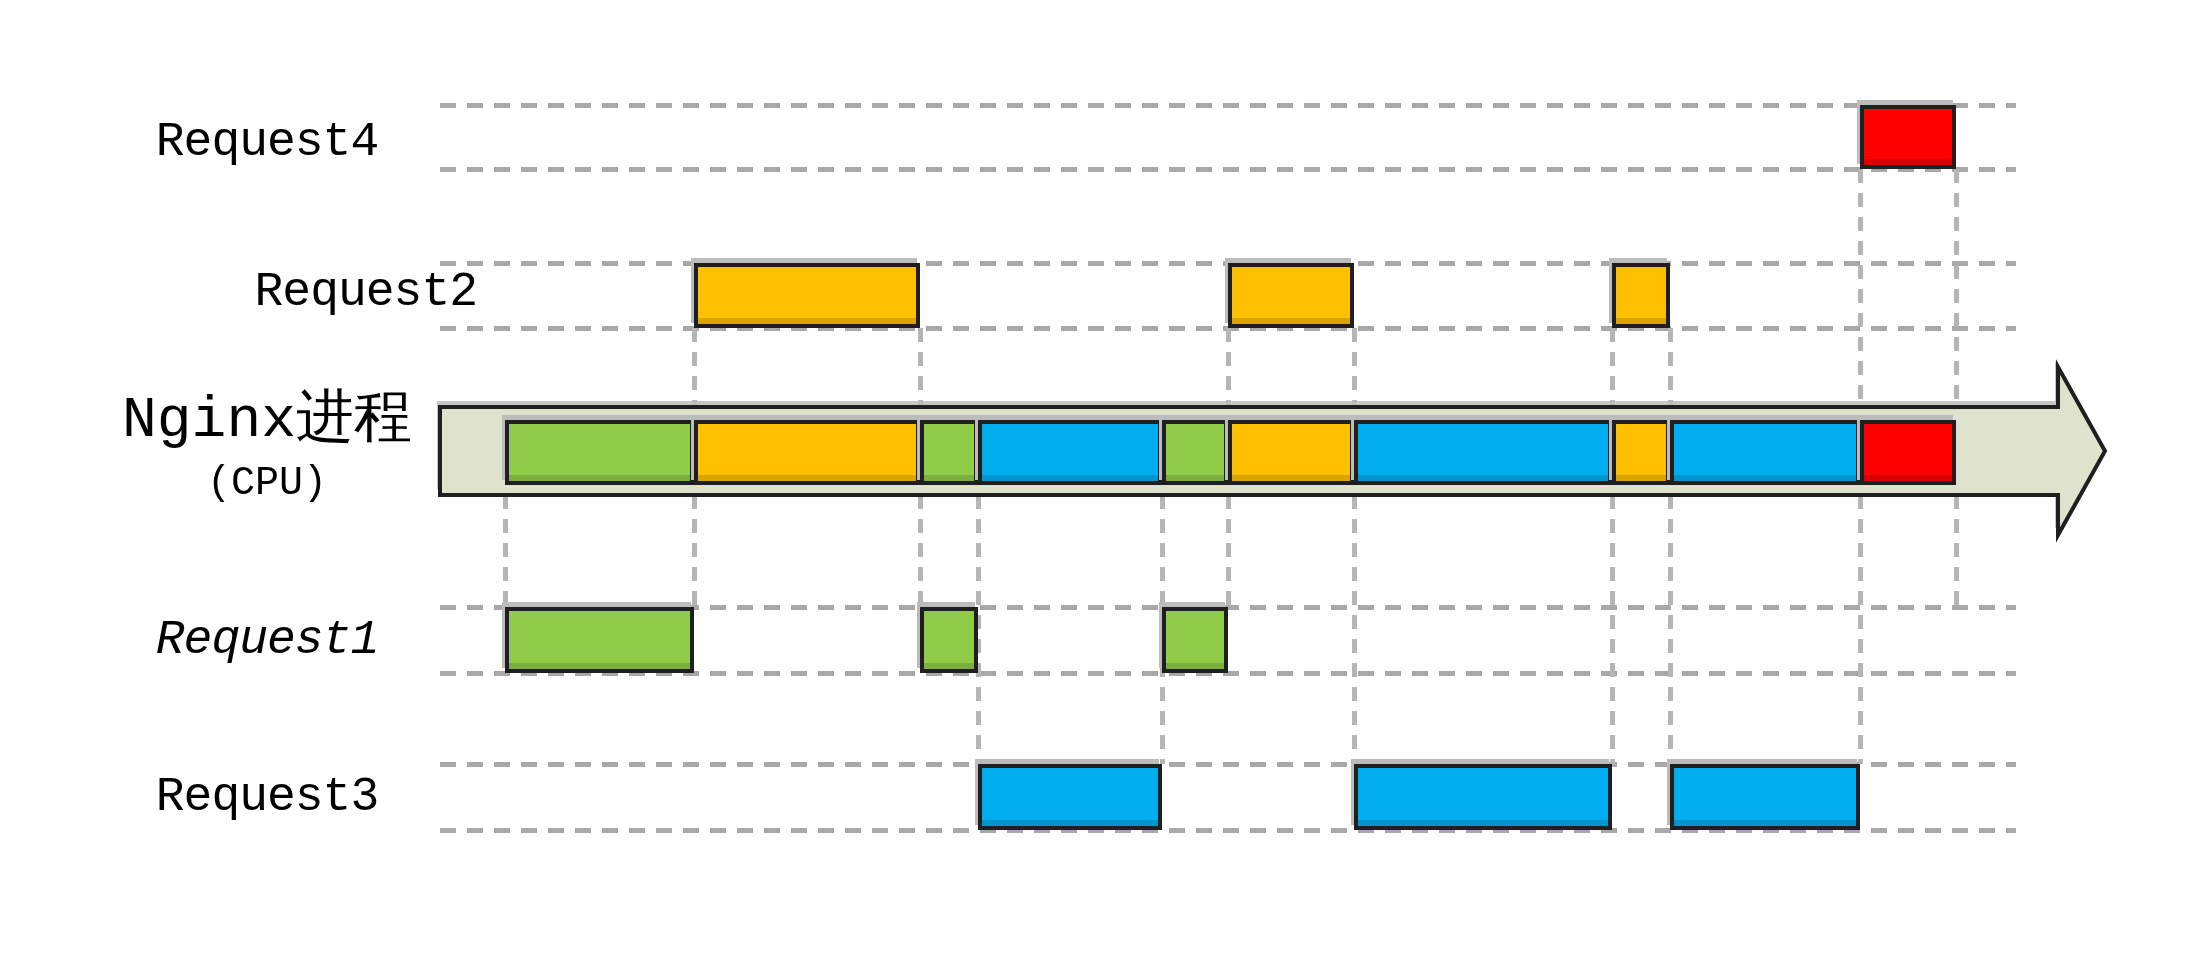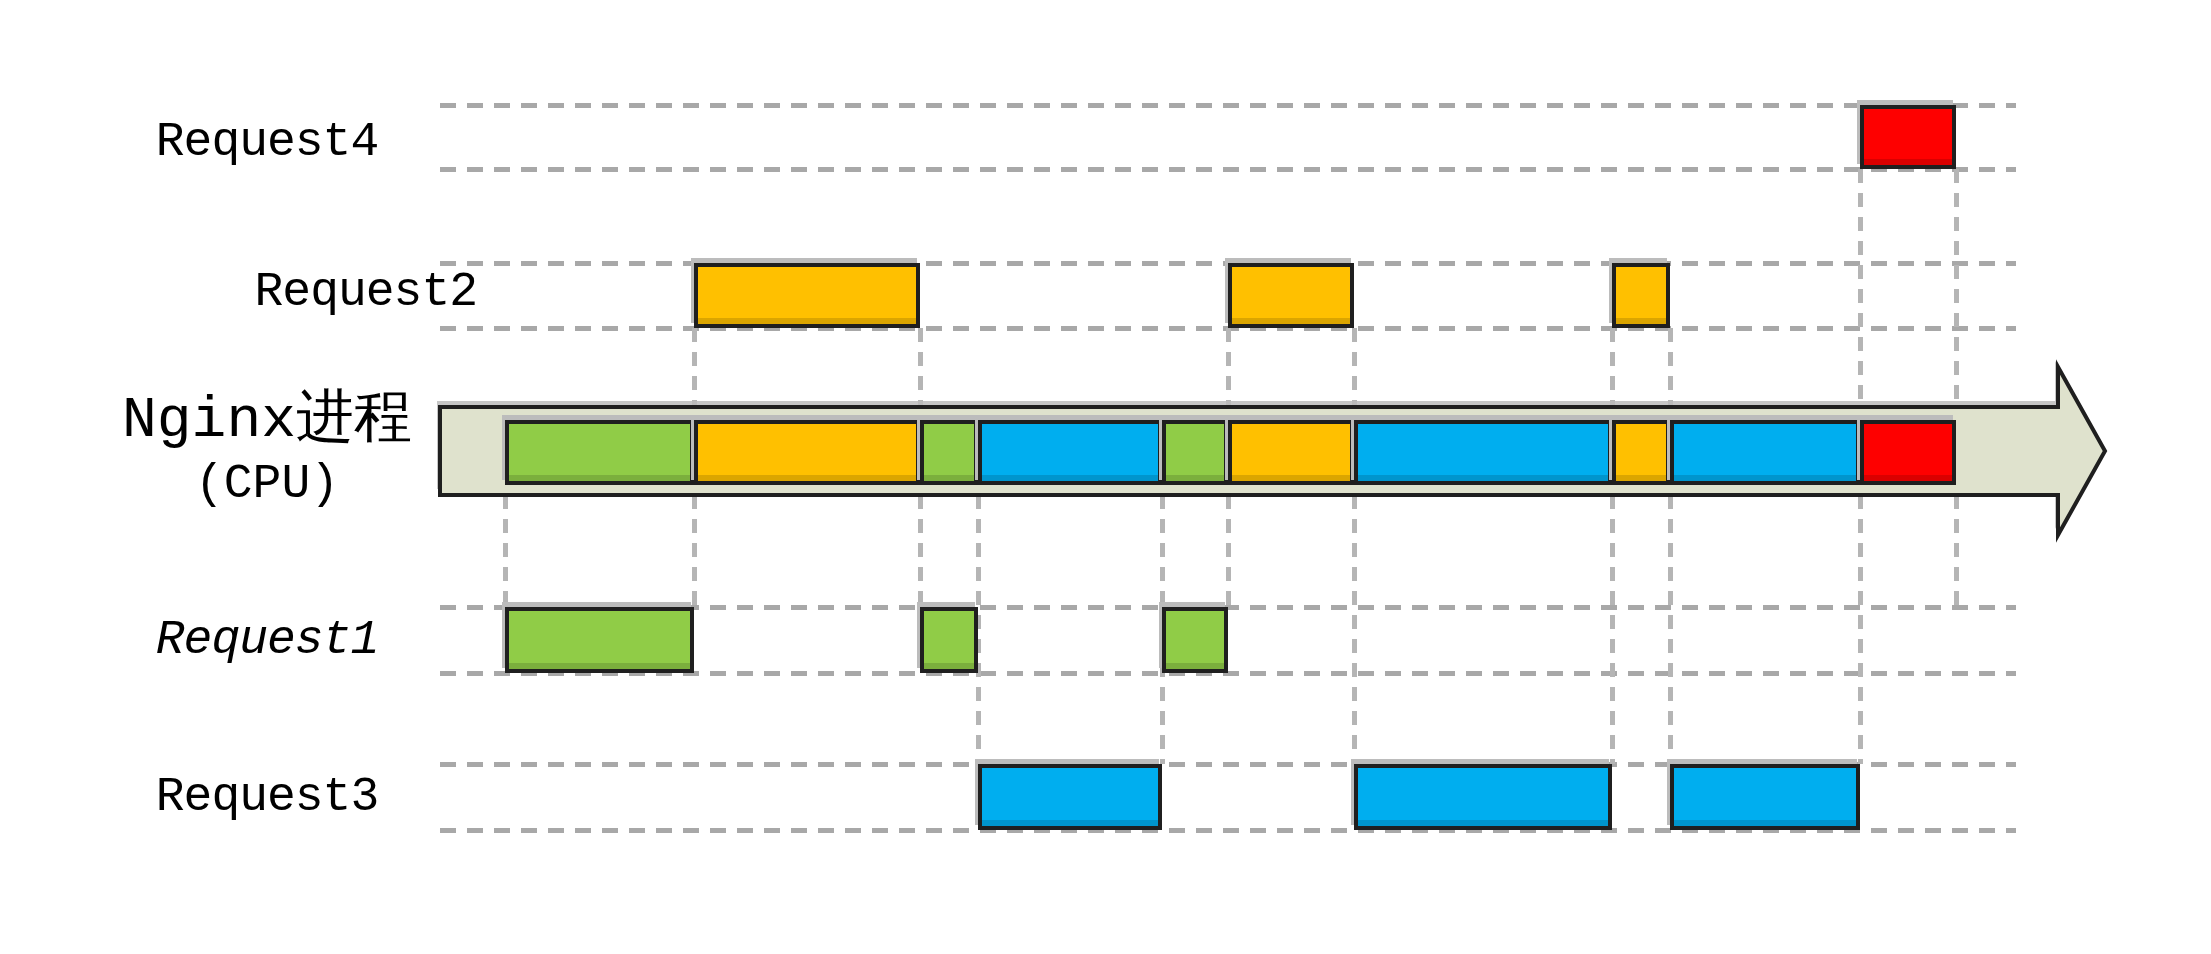--- a/index.html
+++ b/index.html
@@ -34,21 +34,21 @@
     position:absolute;left:57px;width:420px;
     display:flex;align-items:center;justify-content:center;
     font-size:48px;letter-spacing:-1px;color:var(--text);
     z-index:4;white-space:nowrap;
   }
   .nginx-label{
     position:absolute;left:57px;width:420px;top:372px;
     text-align:center;color:var(--text);z-index:4;white-space:nowrap;margin-top:16px;
   }
   .nginx-line1{font-size:58px;line-height:66px;}
-  .nginx-line2{font-size:48px;line-height:60px;}
+  .nginx-line2{font-size:40px;line-height:60px;}
 </style>
 </head>
 <body>
 
 <div id="stage">
   <div id="grid">
       <div class="h-dash" style="left: 440px; top: 103px; width: 1576px;"></div>
       <div class="h-dash" style="left: 440px; top: 167px; width: 1576px;"></div>
       <div class="h-dash" style="left: 440px; top: 261px; width: 1576px;"></div>
       <div class="h-dash" style="left: 440px; top: 326px; width: 1576px;"></div>

